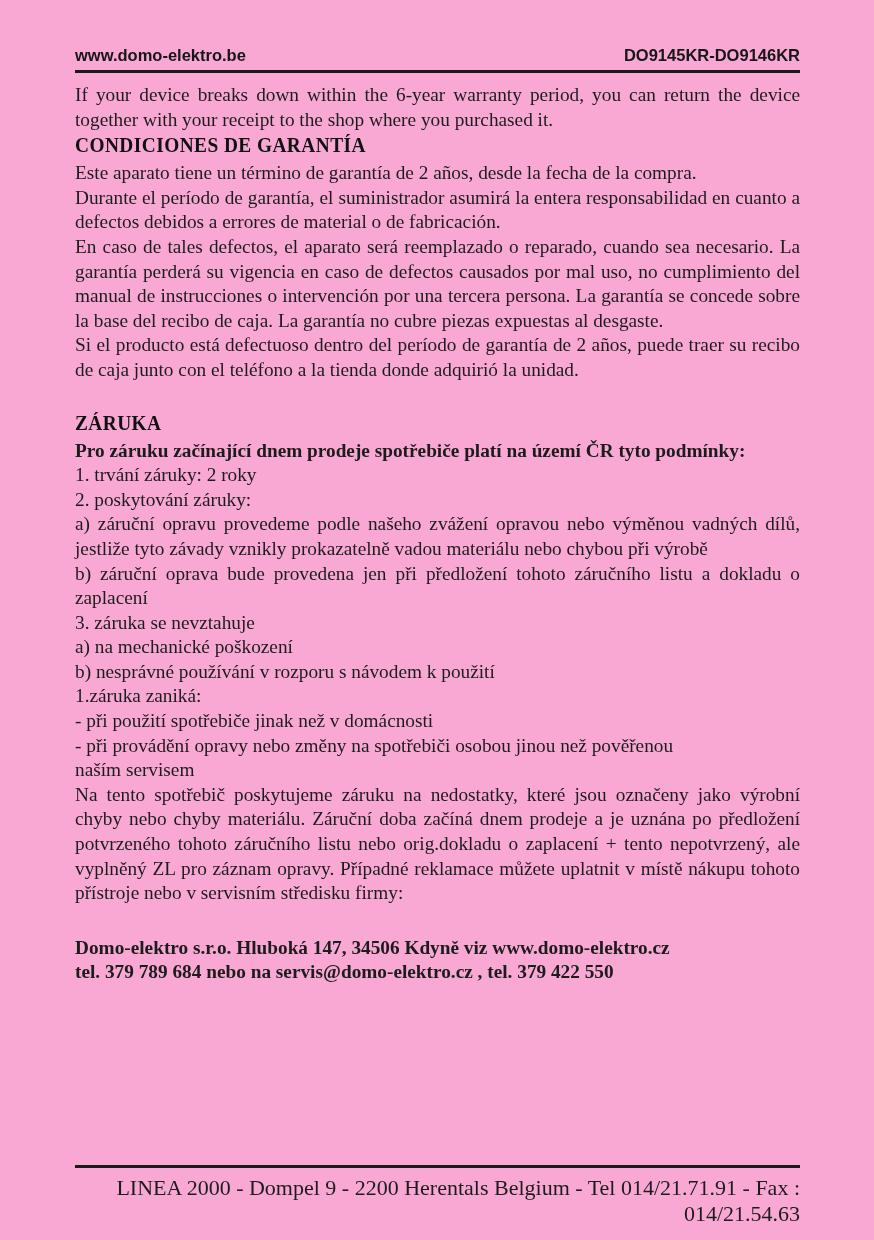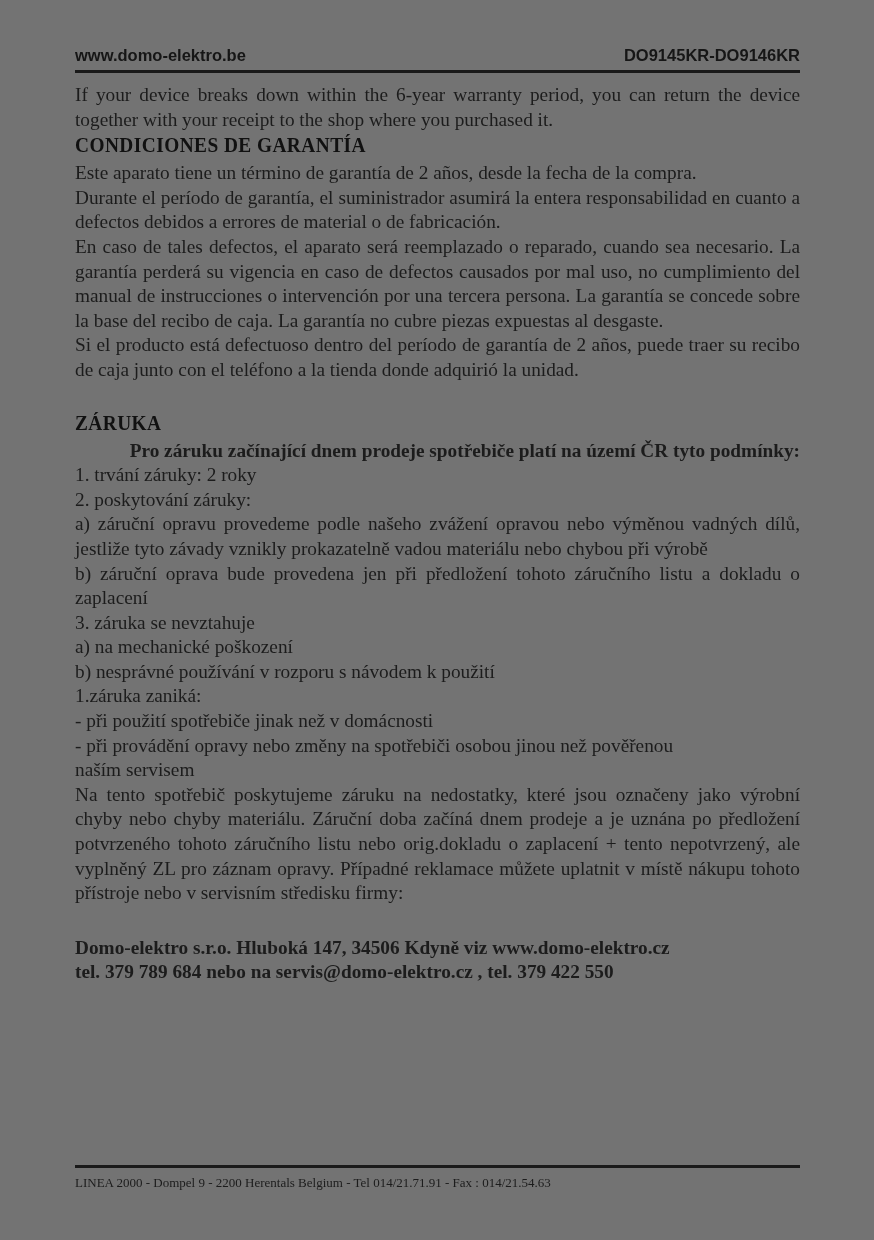--- a/index.html
+++ b/index.html
@@ -1,20 +1,20 @@
 <!DOCTYPE html>
 <html><head>
 <meta charset="utf-8">
 <style>
   html, body { margin: 0; padding: 0; background: #ffffff; }
   .page {
     position: relative;
     width: 874px;
     height: 1240px;
-    background: #737373;
+    background: #f9a8d4;
     color: #1c1c1c;
     font-family: "Liberation Serif", serif;
     overflow: hidden;
   }
   .header {
     display: flex;
     justify-content: space-between;
     align-items: baseline;
     margin: 46px 74px 0 75px;
     font-family: "Liberation Sans", sans-serif;
@@ -43,41 +43,41 @@
     color: #111111;
   }
   .section-title .condensed {
     display: inline-block;
     transform: scaleX(0.88);
     transform-origin: left center;
     white-space: nowrap;
   }
   .mb-intro { margin-bottom: 16px; }
   .mt-cz { margin-top: 27px; }
-  .bold-line { font-weight: bold; margin: 0; text-align: right; }
+  .bold-line { font-weight: bold; margin: 0; }
   .mb-blank { margin-bottom: 25px; }
   .mb-blank2 { margin-bottom: 26px; }
   .mb-blank3 { margin-bottom: 22px; }
   .sub-head { margin: 0 0 0 60px; }
   .sub-dash { margin: 0 0 0 75px; }
   .sub-cont { margin: 0 0 0 60px; }
   .mt-closing { margin-top: 18px; }
   .contact { margin-top: 30px; font-weight: bold; }
   .contact p { margin: 0; }
   .footer {
     position: absolute;
     left: 75px;
     right: 74px;
     top: 1165px;
   }
   .footer-rule { border-top: 3px solid #1a1a1a; }
   .footer-text {
     margin-top: 7px;
-    text-align: left;
-    font-size: 13px;
+    text-align: right;
+    font-size: 22px;
     color: #1c1c1c;
   }
 </style>
 </head>
 <body>
 
 <div class="page">
 
   <div class="header">
     <span>www.domo-elektro.be</span>

